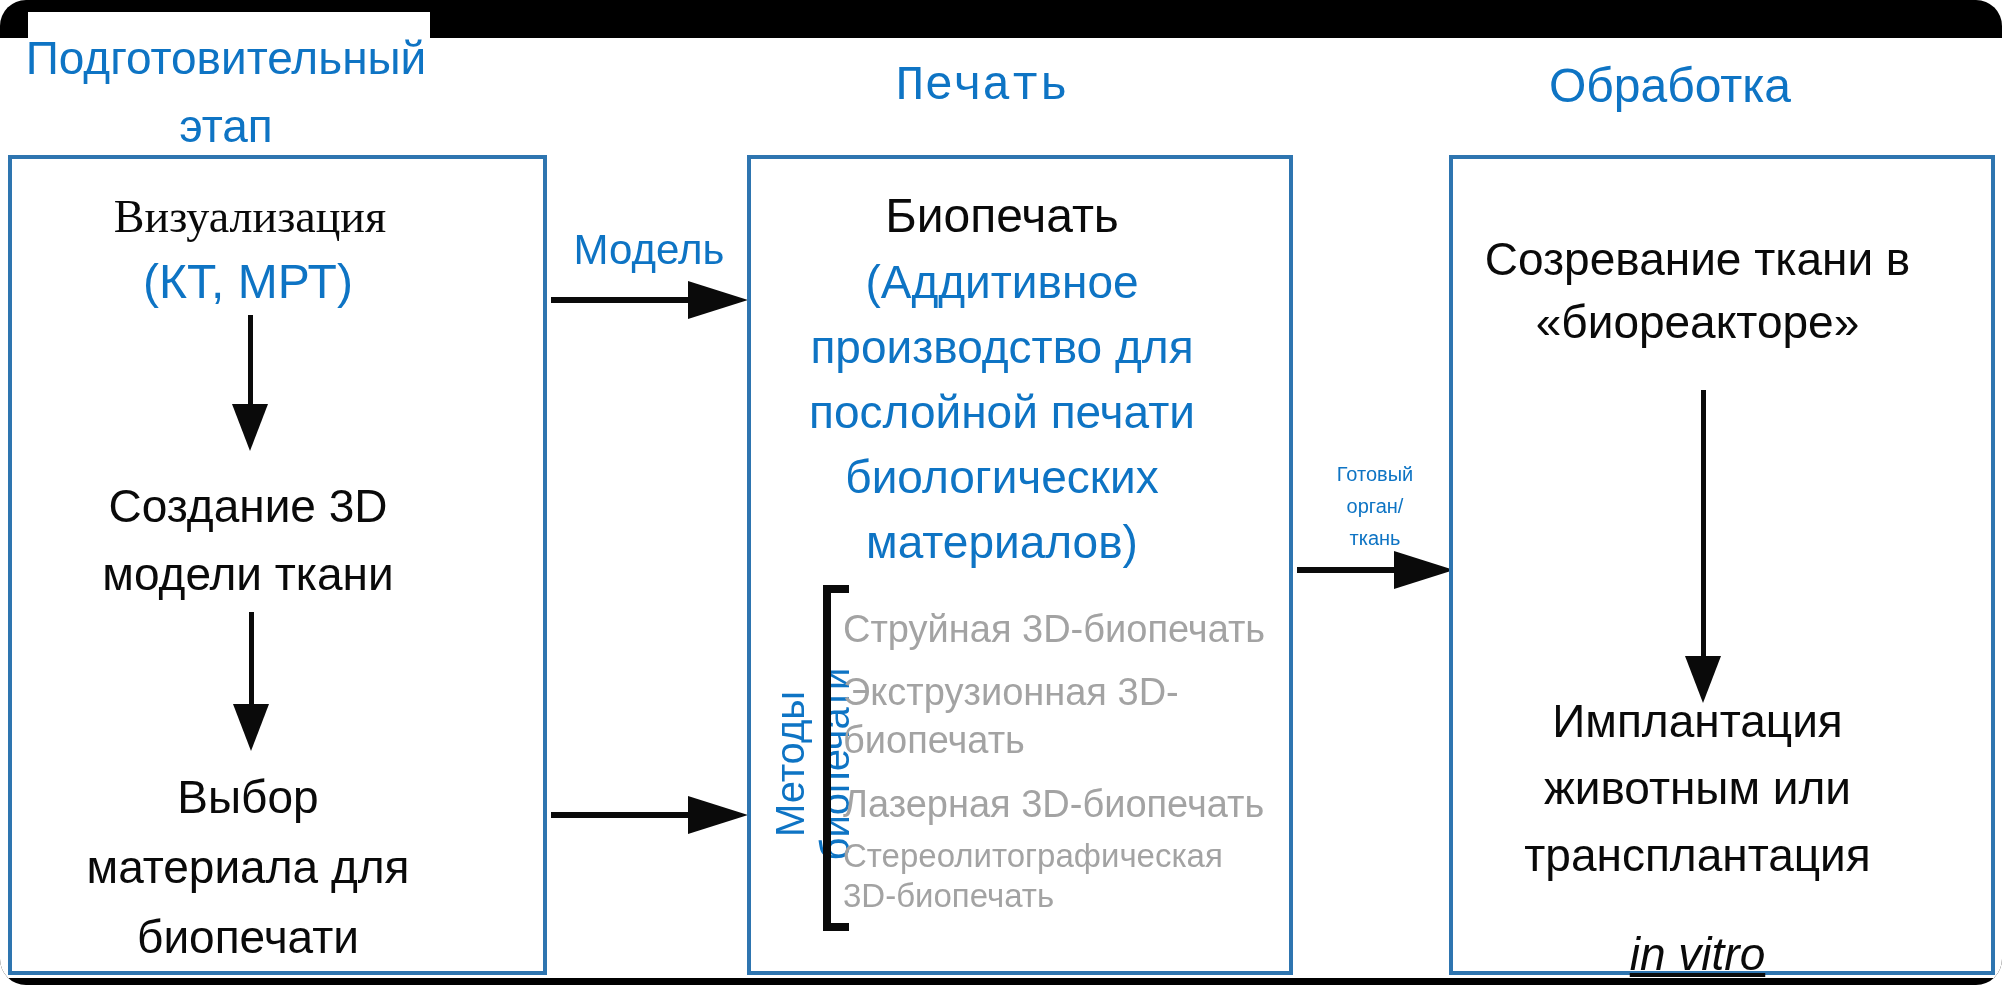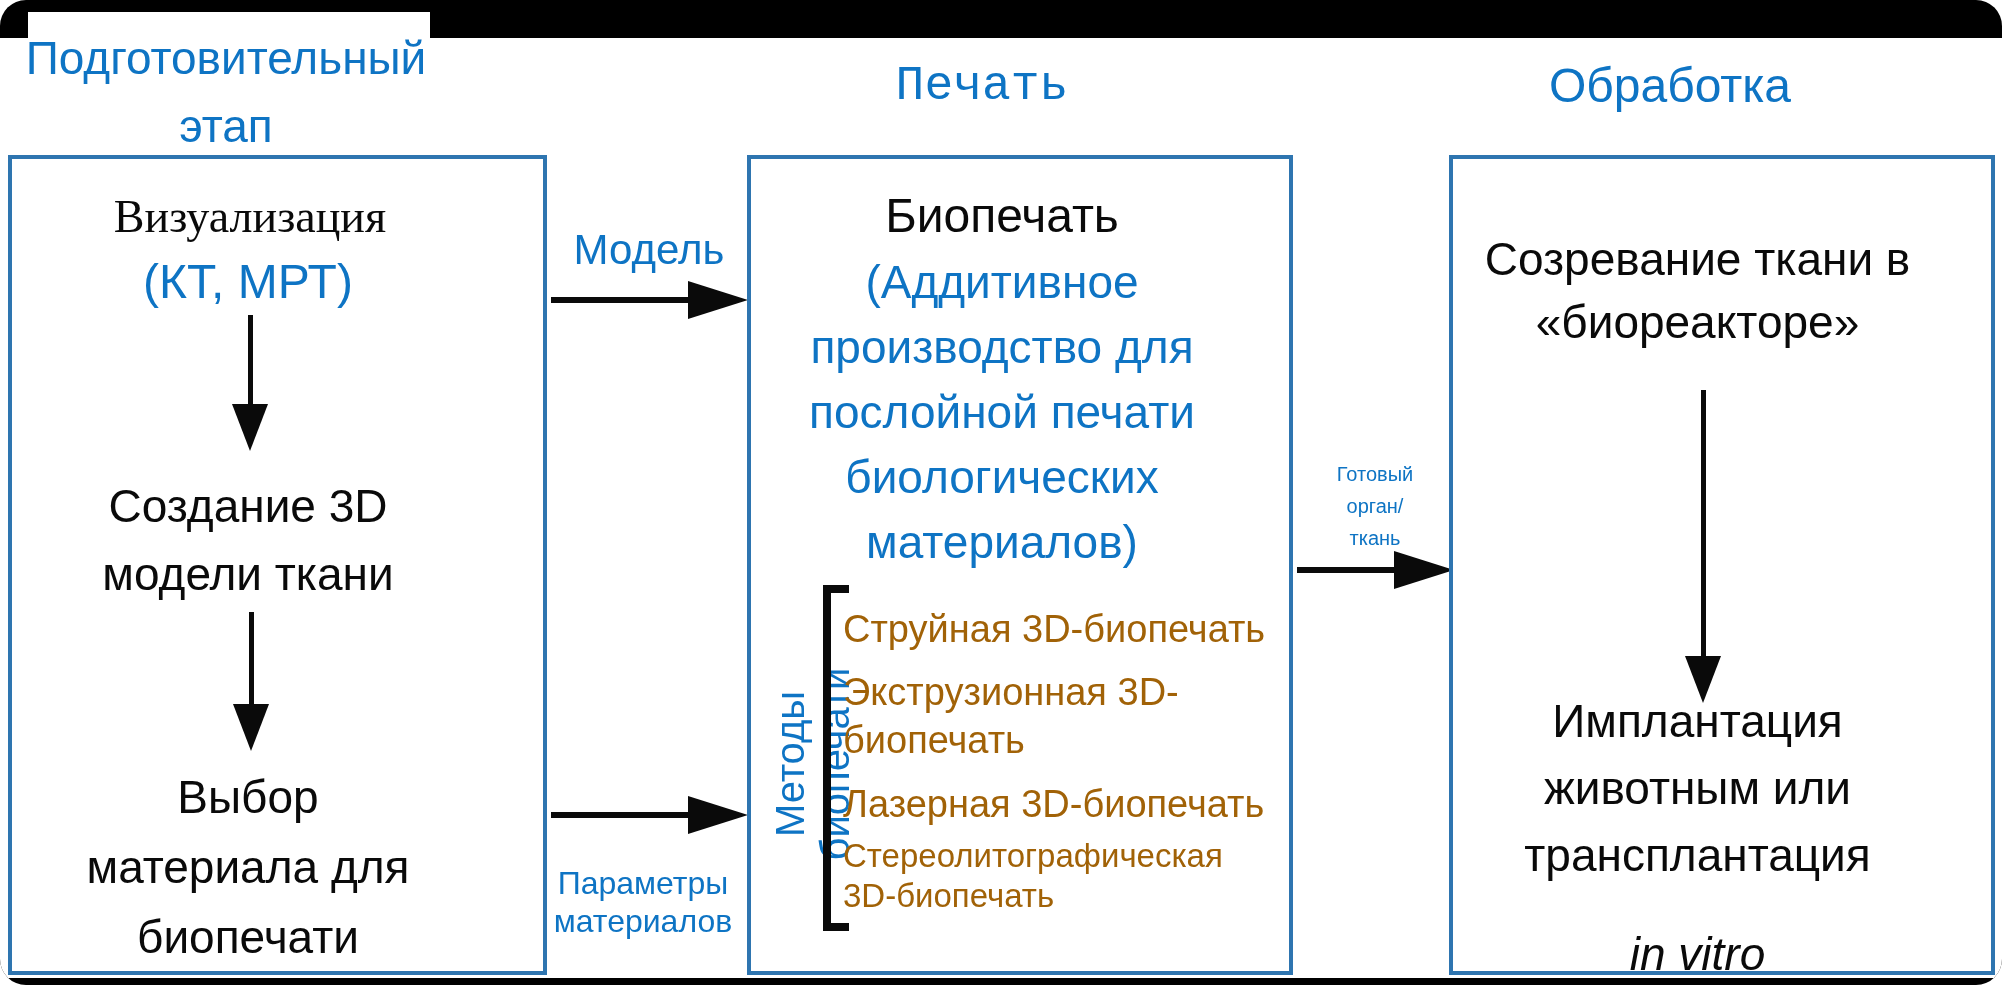--- a/index.html
+++ b/index.html
@@ -26,21 +26,21 @@
     border-top:19px solid transparent;border-bottom:19px solid transparent;
     border-left:60px solid #0a0a0a;}
   .head-down{position:absolute;width:0;height:0;
     border-left:18px solid transparent;border-right:18px solid transparent;
     border-top:47px solid #0a0a0a;}
   .bracket{position:absolute;left:823px;top:585px;width:26px;height:346px;
     border-left:8px solid #0a0a0a;border-top:8px solid #0a0a0a;border-bottom:8px solid #0a0a0a;
     box-sizing:border-box;}
   .methods-axis{position:absolute;left:620px;top:742px;width:340px;height:44px;
     transform:rotate(-90deg);font-size:40px;text-align:center;color:#0e74c4;}
-  .method{position:absolute;left:843px;text-align:left;white-space:pre-line;color:#a16207;}
+  .method{position:absolute;left:843px;text-align:left;white-space:pre-line;color:#a3a3a3;}
   .italic{font-style:italic;}
 </style>
 </head>
 <body>
 
 <div class="canvas">
 
   <div class="surface"></div>
   <div class="header-notch"></div>
 
@@ -65,22 +65,20 @@
   <div class="abs txt ink" style="left:8px;top:762px;width:480px;font-size:46px;line-height:70px;">Выбор
 материала для
 биопечати</div>
 
   <div class="abs txt blue" style="left:549px;top:226px;width:200px;font-size:42px;">Модель</div>
   <div class="hstem" style="left:551px;top:297px;width:140px;"></div>
   <div class="head-right" style="left:688px;top:281px;"></div>
 
   <div class="hstem" style="left:551px;top:812px;width:140px;"></div>
   <div class="head-right" style="left:688px;top:796px;"></div>
-  <div class="abs txt blue" style="left:543px;top:864px;width:200px;font-size:32px;line-height:38px;">Параметры
-материалов</div>
 
   <div class="box" style="left:747px;top:155px;width:546px;height:820px;"></div>
   <div class="abs txt ink" style="left:747px;top:188px;width:510px;font-size:48px;">Биопечать</div>
   <div class="abs txt blue" style="left:747px;top:250px;width:510px;font-size:46px;line-height:65px;">(Аддитивное
 производство для
 послойной печати
 биологических
 материалов)</div>
 
   <div class="methods-axis">Методы биопечати</div>
@@ -102,15 +100,15 @@
   <div class="box" style="left:1449px;top:155px;width:546px;height:820px;"></div>
   <div class="abs txt ink" style="left:1460px;top:228px;width:475px;font-size:46px;line-height:63px;">Созревание ткани в
 «биореакторе»</div>
 
   <div class="vstem" style="left:1701px;top:390px;height:268px;"></div>
   <div class="head-down" style="left:1685px;top:656px;"></div>
 
   <div class="abs txt ink" style="left:1460px;top:688px;width:475px;font-size:46px;line-height:67px;">Имплантация
 животным или
 трансплантация</div>
-  <div class="abs txt ink italic" style="left:1460px;top:927px;width:475px;font-size:46px;">in vitro</div>
+  <div class="abs txt ink italic" style="left:1460px;top:927px;width:475px;font-size:46px;text-decoration:underline;">in vitro</div>
 
 </div>
 
 </body></html>

